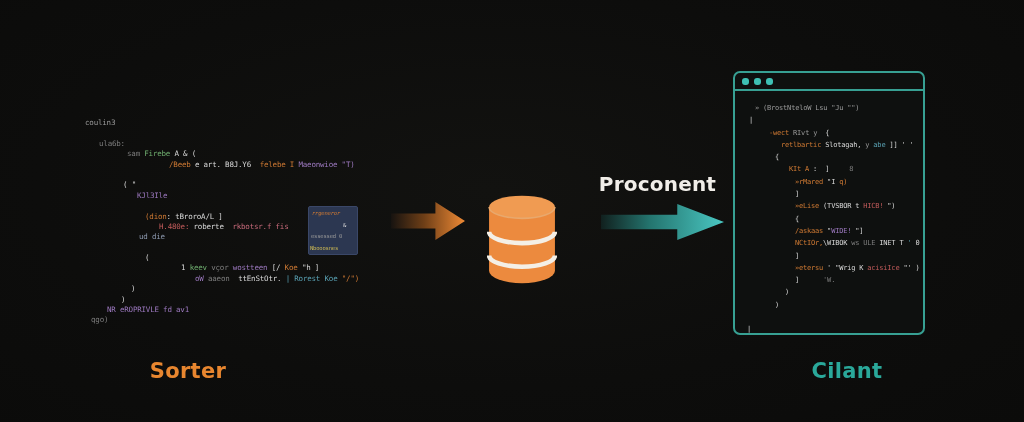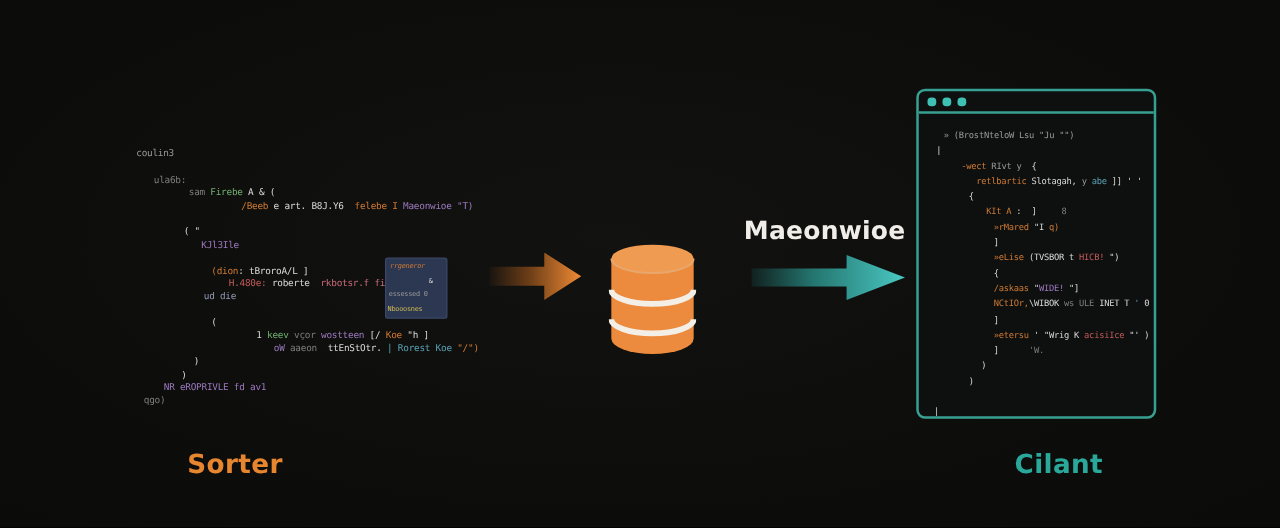--- a/index.html
+++ b/index.html
@@ -4,21 +4,21 @@
 <style>
   html,body{margin:0;padding:0;background:#000;}
   .canvas{
     position:relative;width:1024px;height:422px;overflow:hidden;
     background:radial-gradient(ellipse at 48% 45%, #121210 0%, #0d0d0c 60%, #0b0b0a 100%);
     font-family:"DejaVu Sans", sans-serif;
   }
   
   .codeblock{position:absolute;font-family:"DejaVu Sans Mono", monospace;white-space:pre;}
   .server-code{left:85px;top:118px;width:310px;font-size:7.5px;}
-  .server-code .code-line{height:10.4px;line-height:10.4px;margin-left:24px;}
+  .server-code .code-line{height:10.4px;line-height:10.4px;}
   .client-code{position:absolute;left:12px;top:29px;width:180px;font-size:7px;
     font-family:"DejaVu Sans Mono", monospace;white-space:pre;}
   .client-code .code-line{height:12.3px;line-height:12.3px;}
   .code-line span{letter-spacing:-0.2px;}
   
   .tooltip-box{position:absolute;left:308px;top:206px;width:48px;height:47px;
     background:#2c3751;border:1px solid #3a4768;border-radius:2px;
     font-family:"DejaVu Sans Mono", monospace;font-size:5.5px;white-space:pre;overflow:hidden;}
   .tooltip-box .code-line{height:10.5px;line-height:10.5px;padding-top:1px;}
   
@@ -60,21 +60,21 @@
   <div class="db">
     <svg width="70" height="96" viewBox="0 0 68 92">
       <path d="M2,13 v62 a32,12 0 0 0 64,0 v-62 z" fill="#ec8a3e"></path>
       <ellipse cx="34" cy="13" rx="32" ry="11" fill="#f09b52"></ellipse>
       <path d="M2,13 a32,11 0 0 0 64,0" fill="none" stroke="#e8a86d" stroke-width="1.5"></path>
       <path d="M2,37 a32,11 0 0 0 64,0" fill="none" stroke="#f4efe6" stroke-width="4.5"></path>
       <path d="M2,60 a32,11 0 0 0 64,0" fill="none" stroke="#f4efe6" stroke-width="4.5"></path>
     </svg>
   </div>
 
-  <div class="component-label">Maeonwioe</div>
+  <div class="component-label">Proconent</div>
   <div class="arrow arrow-teal"></div>
 
   <div class="client-window">
     <div class="titlebar">
       <span class="win-dot"></span>
       <span class="win-dot"></span>
       <span class="win-dot"></span>
     </div>
     <div class="client-code"><div class="code-line" style="padding-left: 8px;"><span style="color: rgb(154, 154, 154);">» (BrostNteloW Lsu "Ju "")</span></div><div class="code-line" style="padding-left: 2px;"><span style="color: rgb(217, 217, 217);">|</span></div><div class="code-line" style="padding-left: 22px;"><span style="color: rgb(208, 122, 51);">-wect</span><span style="color: rgb(154, 154, 154);"> RIvt y</span><span style="color: rgb(217, 217, 217);">  {</span></div><div class="code-line" style="padding-left: 34px;"><span style="color: rgb(208, 122, 51);">retlbartic </span><span style="color: rgb(217, 217, 217);">Slotagah,</span><span style="color: rgb(154, 154, 154);"> y </span><span style="color: rgb(90, 163, 181);">abe</span><span style="color: rgb(217, 217, 217);"> ]] ' '</span></div><div class="code-line" style="padding-left: 28px;"><span style="color: rgb(217, 217, 217);">{</span></div><div class="code-line" style="padding-left: 42px;"><span style="color: rgb(208, 122, 51);">KIt A</span><span style="color: rgb(217, 217, 217);"> :  ]</span><span style="color: rgb(125, 125, 125);">     8</span></div><div class="code-line" style="padding-left: 48px;"><span style="color: rgb(208, 122, 51);">»rMared</span><span style="color: rgb(217, 217, 217);"> "I </span><span style="color: rgb(208, 122, 51);">q)</span></div><div class="code-line" style="padding-left: 48px;"><span style="color: rgb(217, 217, 217);">]</span></div><div class="code-line" style="padding-left: 48px;"><span style="color: rgb(208, 122, 51);">»eLise</span><span style="color: rgb(217, 217, 217);"> (TVSBOR t </span><span style="color: rgb(194, 91, 91);">HICB!</span><span style="color: rgb(217, 217, 217);"> ")</span></div><div class="code-line" style="padding-left: 48px;"><span style="color: rgb(217, 217, 217);">{</span></div><div class="code-line" style="padding-left: 48px;"><span style="color: rgb(208, 122, 51);">/askaas</span><span style="color: rgb(217, 217, 217);"> "</span><span style="color: rgb(157, 121, 192);">WIDE!</span><span style="color: rgb(217, 217, 217);"> "]</span></div><div class="code-line" style="padding-left: 48px;"><span style="color: rgb(208, 122, 51);">NCtIOr,</span><span style="color: rgb(217, 217, 217);">\WIBOK</span><span style="color: rgb(125, 125, 125);"> ws ULE </span><span style="color: rgb(217, 217, 217);">INET T</span><span style="color: rgb(90, 163, 181);"> ' </span><span style="color: rgb(217, 217, 217);">0</span></div><div class="code-line" style="padding-left: 48px;"><span style="color: rgb(217, 217, 217);">]</span></div><div class="code-line" style="padding-left: 48px;"><span style="color: rgb(208, 122, 51);">»etersu</span><span style="color: rgb(217, 217, 217);"> ' "</span><span style="color: rgb(217, 217, 217);">Wrig K </span><span style="color: rgb(194, 91, 91);">acisiIce</span><span style="color: rgb(217, 217, 217);"> "' )</span></div><div class="code-line" style="padding-left: 48px;"><span style="color: rgb(217, 217, 217);">]</span><span style="color: rgb(125, 125, 125);">      'W.</span></div><div class="code-line" style="padding-left: 38px;"><span style="color: rgb(217, 217, 217);">)</span></div><div class="code-line" style="padding-left: 28px;"><span style="color: rgb(217, 217, 217);">)</span></div><div class="code-line" style="padding-left: 0px;">&nbsp;</div><div class="code-line" style="padding-left: 0px;"><span style="color: rgb(217, 217, 217);">|</span></div></div>
   </div>

